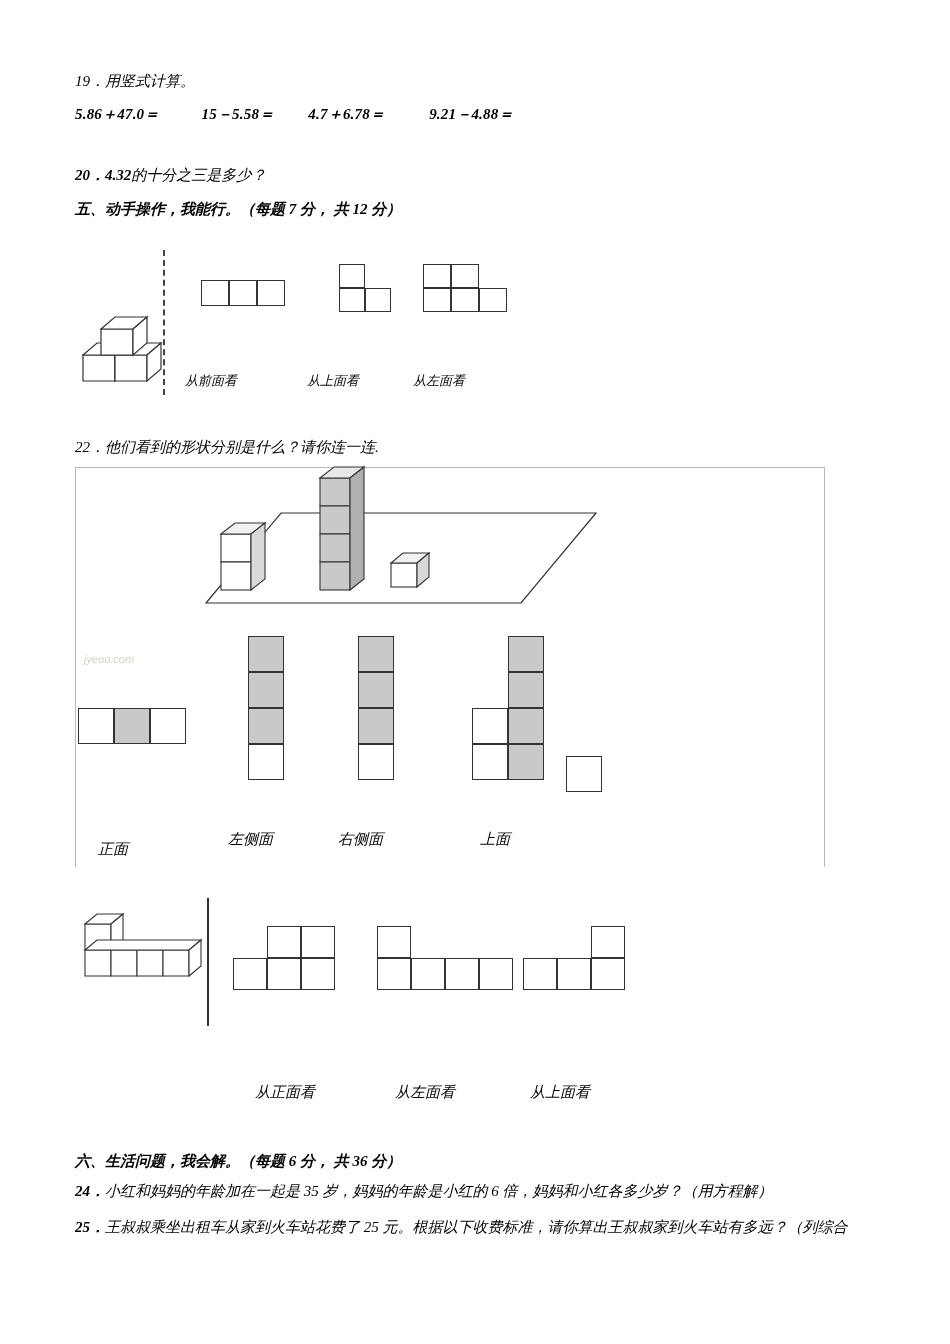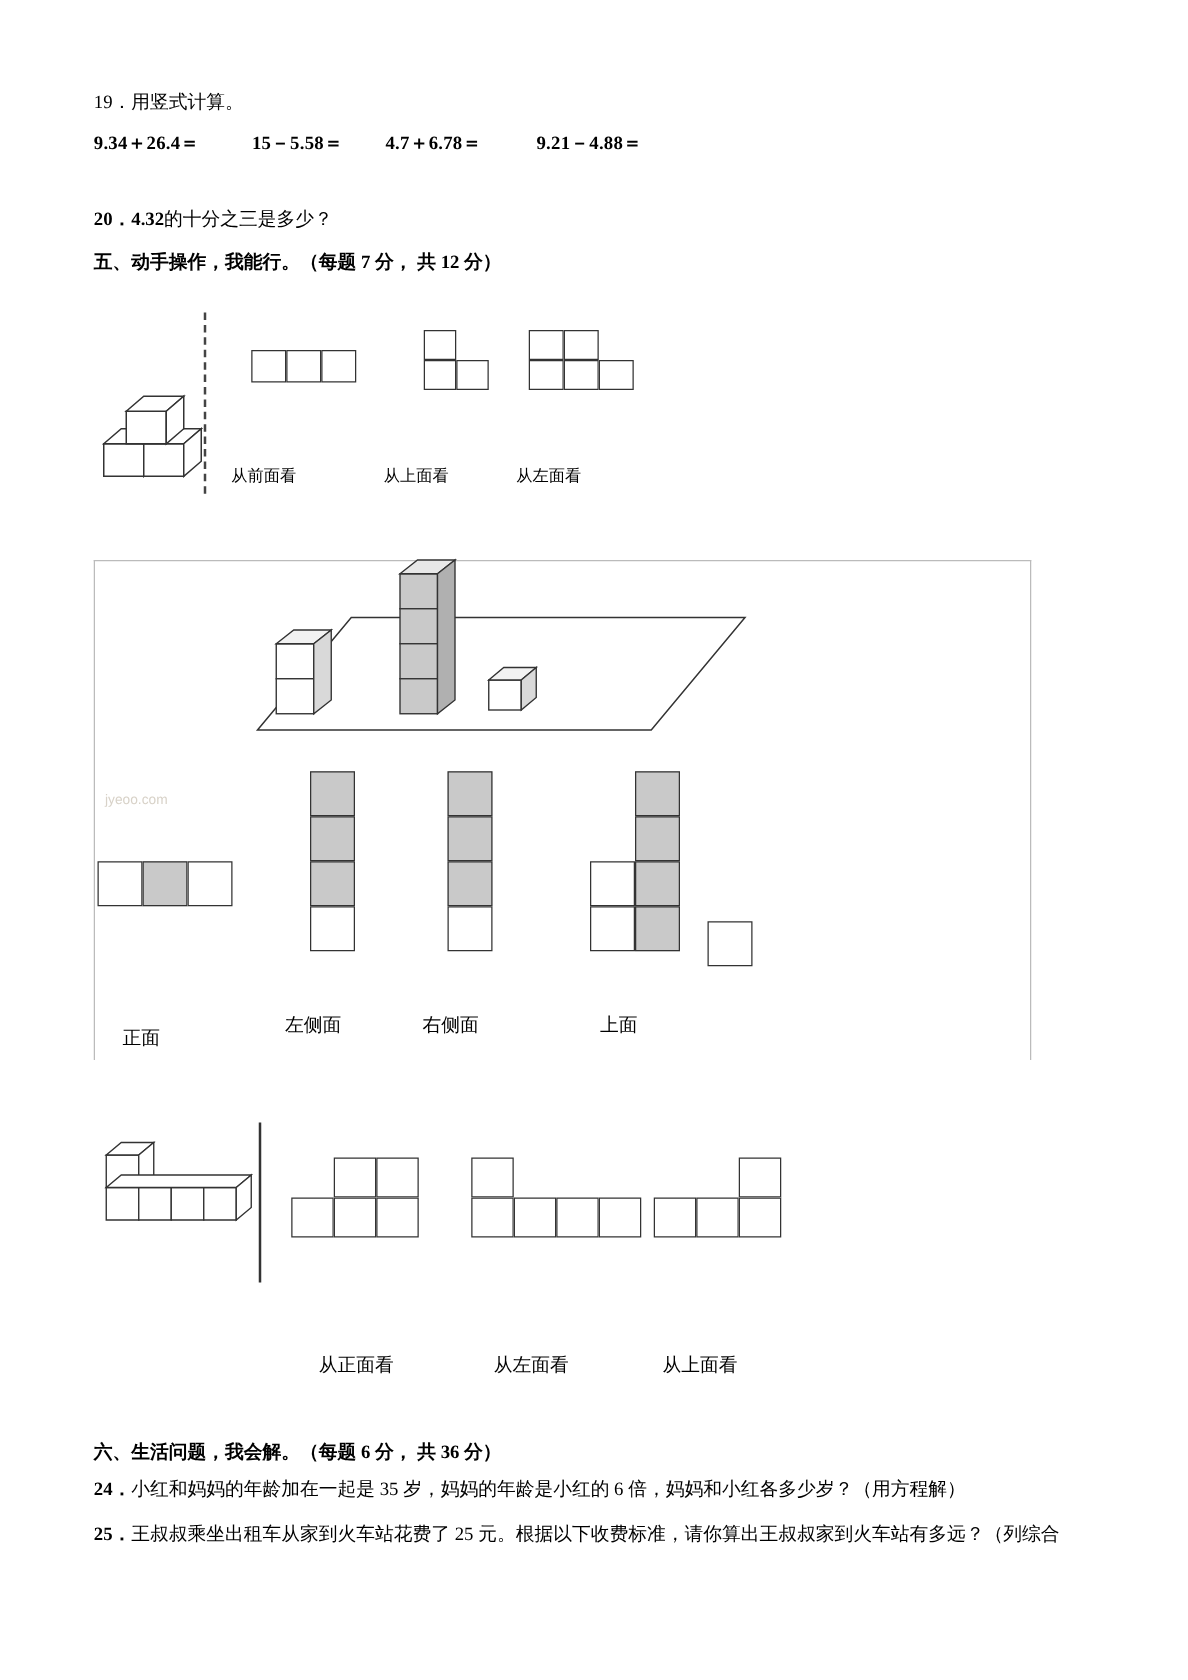--- a/index.html
+++ b/index.html
@@ -4,21 +4,21 @@
 <style>
   html, body { margin:0; padding:0; }
   body {
     width:950px; height:1344px;
     background:#ffffff;
     font-family:"Liberation Serif", serif;
     color:#000;
     position:relative;
     overflow:hidden;
   }
-  .page { position:absolute; left:0; top:0; width:950px; height:1344px; }
+  .page { position:absolute; left:0; top:0; width:950px; height:1344px;font-style:italic; }
   .content { position:absolute; left:75px; top:0; width:800px; }
   .bold { font-weight:bold; }
   .sec-head { font-size:15px; font-weight:bold; margin:0; }
 
   
   #item19 { position:absolute; top:72px; left:0; width:800px; }
   #item19 .title { font-size:15px; }
   #item19 .exprs { margin-top:14px; font-size:15px; font-weight:bold; letter-spacing:0.2px; }
   #item19 .exprs span { display:inline-block; }
   .gap1 { width:42px; }
@@ -72,21 +72,21 @@
 <body>
 
 <div class="page">
  <div class="content">
 
   <div id="item19">
     <div class="title">
       <span>19．</span><span>用竖式计算。</span>
     </div>
     <div class="exprs">
-      <span>9.34＋26.4＝</span><span class="gap1"></span><span>15－5.58＝</span><span class="gap2"></span><span>4.7＋6.78＝</span><span class="gap3"></span><span>9.21－4.88＝</span>
+      <span>5.86＋47.0＝</span><span class="gap1"></span><span>15－5.58＝</span><span class="gap2"></span><span>4.7＋6.78＝</span><span class="gap3"></span><span>9.21－4.88＝</span>
     </div>
   </div>
 
   <div id="item20">
     <span class="bold">20．</span><span class="bold">4.32</span><span>的十分之三是多少？</span>
   </div>
 
   <div id="sec5" class="sec-head">五、动手操作，我能行。（每题 7 分， 共 12 分）</div>
 
   <div id="item21">
@@ -125,20 +125,23 @@
       <div class="cell" style="left:376px; top:46px; width:28px; height:24px;"></div>
       <div class="cell" style="left:404px; top:46px; width:28px; height:24px;"></div>
 
       <div class="viewlabel" style="left:110px; top:130px;">从前面看</div>
       <div class="viewlabel" style="left:232px; top:130px;">从上面看</div>
       <div class="viewlabel" style="left:338px; top:130px;">从左面看</div>
     </div>
   </div>
 
   <div id="item22">
+    <div class="txt">
+      <span>22．</span><span>他们看到的形状分别是什么？请你连一连.</span>
+    </div>
     <div class="panel">
 
       <div class="watermark">jyeoo.com</div>
 
       <svg width="460" height="170" style="position:absolute; left:70px; top:-5px;">
 
         <path d="M60,140 L135,50 L450,50 L375,140 Z" fill="none" stroke="#333" stroke-width="1.2"></path>
 
         <g stroke="#333" stroke-width="1.1">
           <rect x="174" y="15" width="30" height="28" fill="#c9c9c9"></rect>

